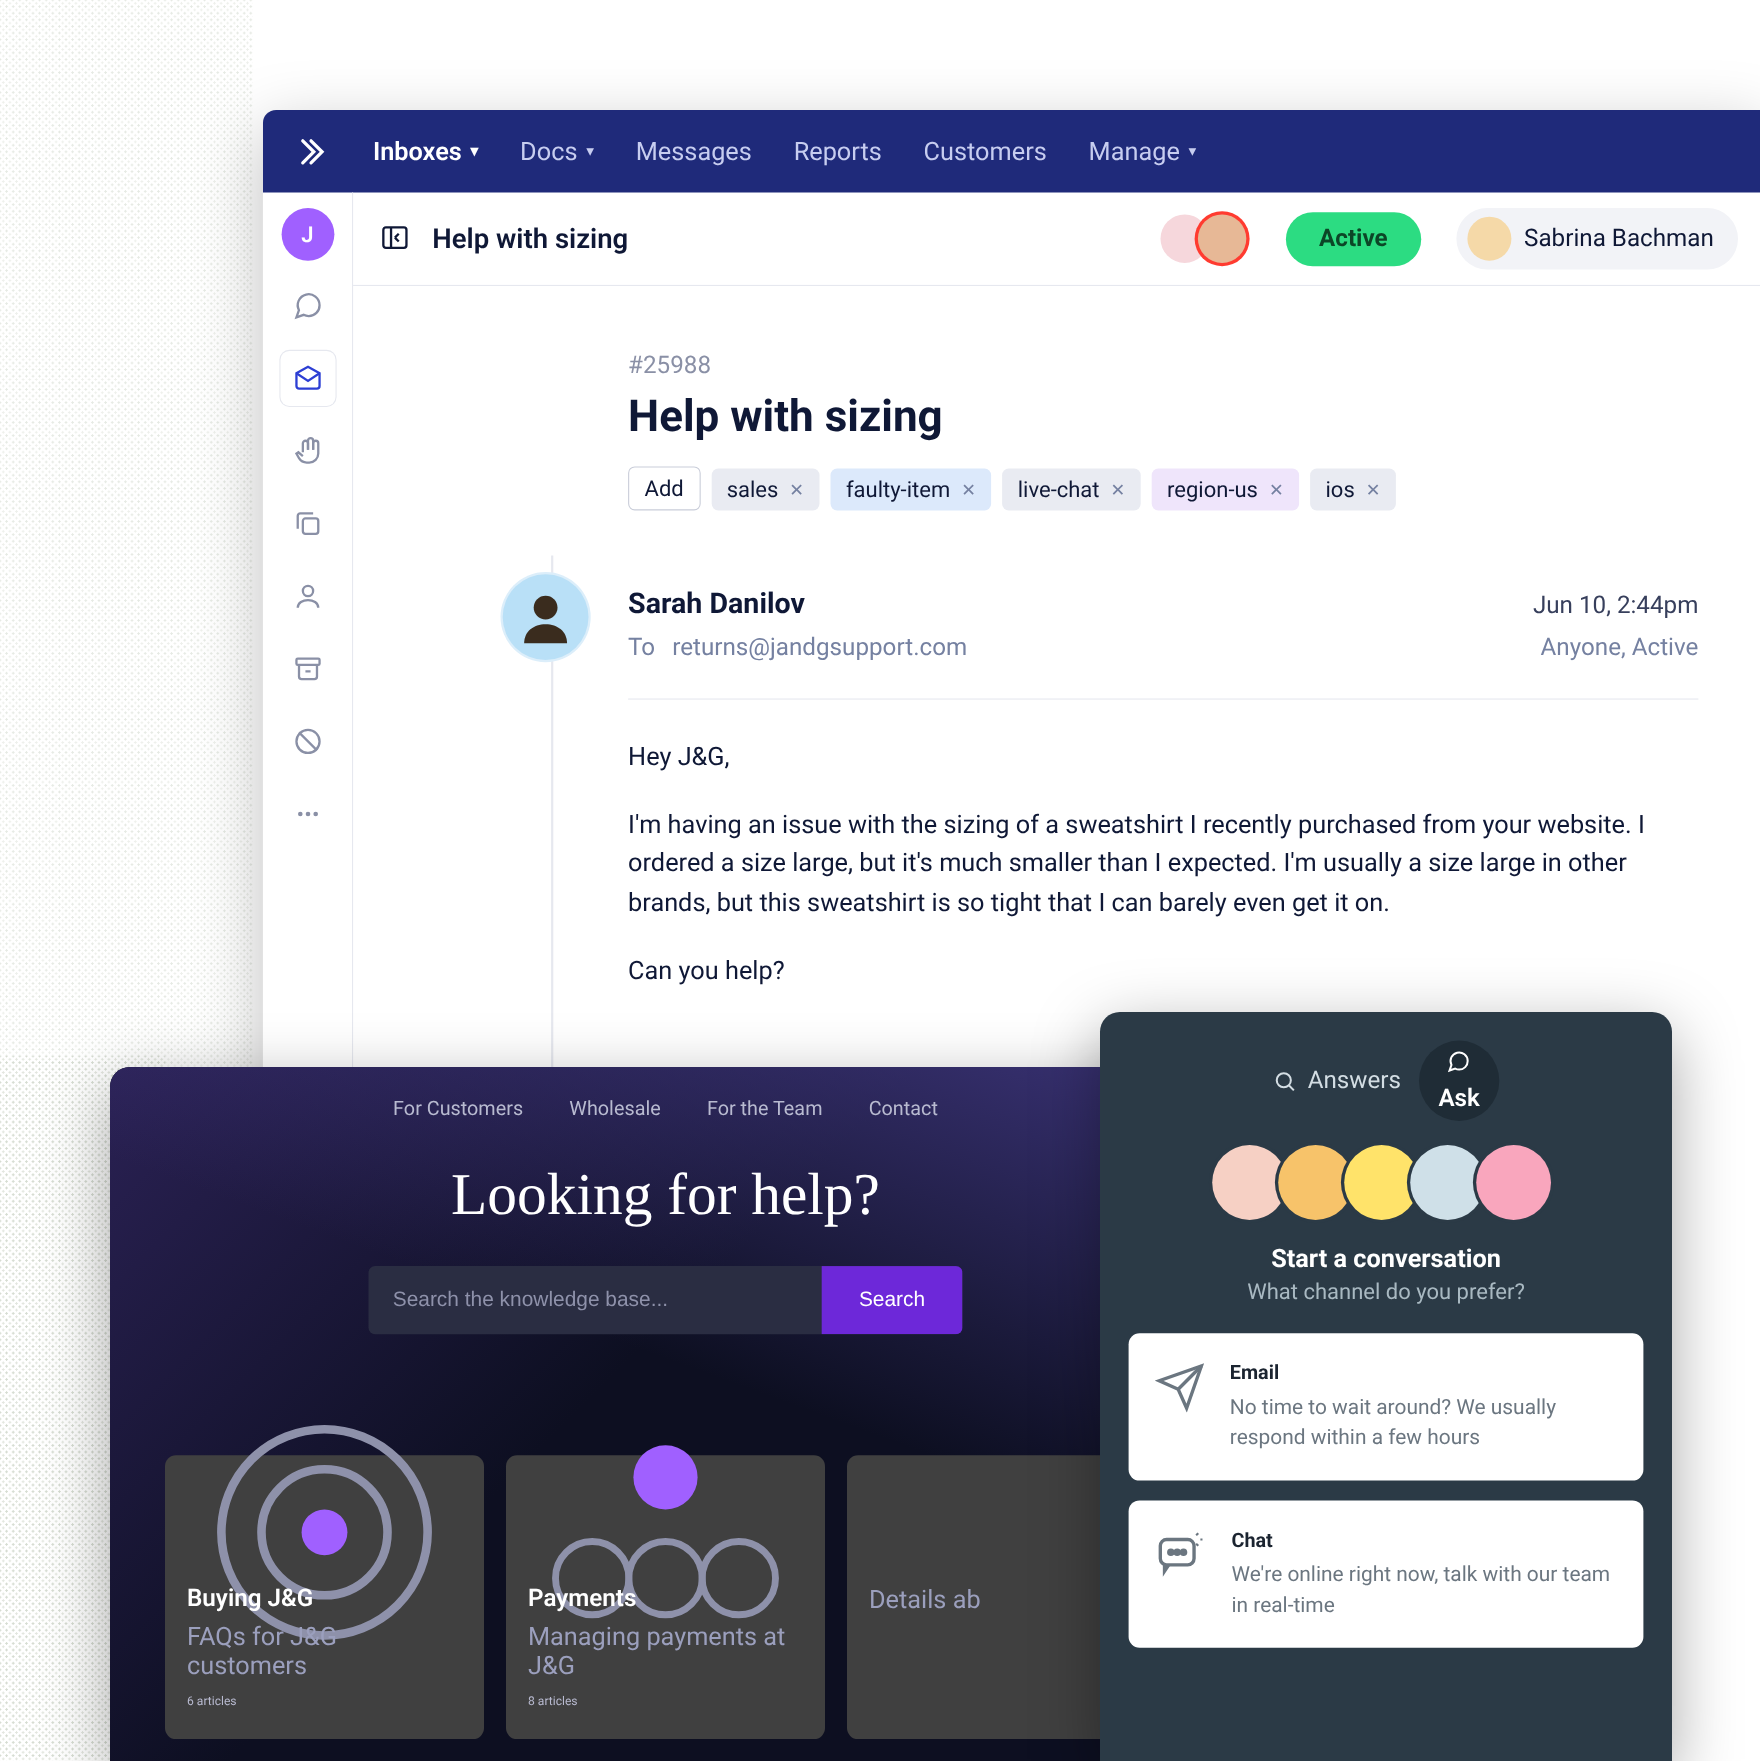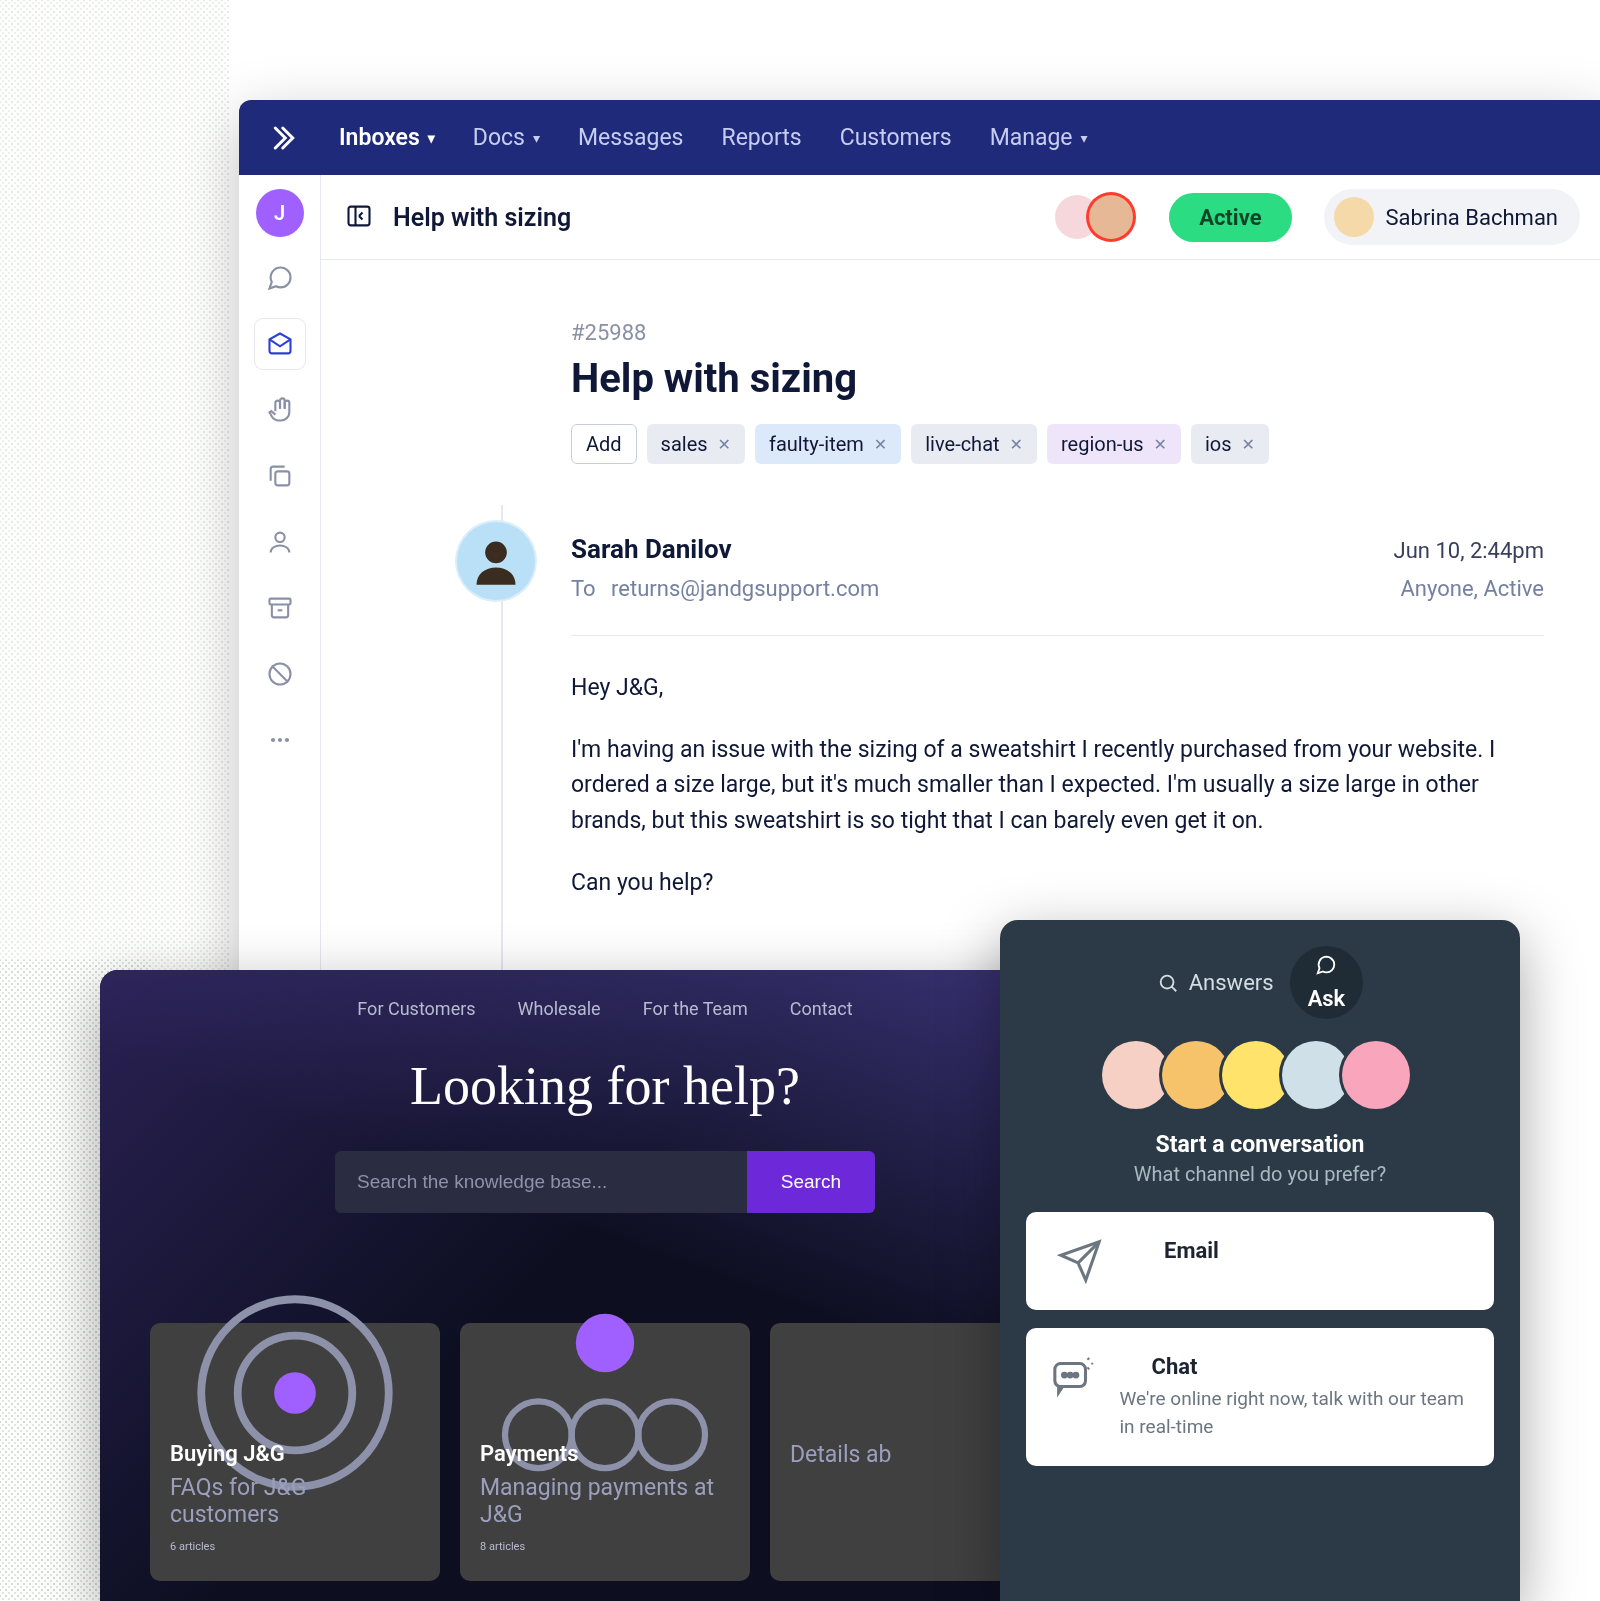--- a/index.html
+++ b/index.html
@@ -150,21 +150,21 @@
 }
 
 .hd-content {
   flex: 1;
   padding: 60px 60px 60px 250px;
   position: relative;
   overflow: hidden;
 }
 .ticket-id { color: #8a90a6; font-size: 22px; margin-bottom: 10px; }
 .ticket-title { font-size: 40px; font-weight: 700; color: #0f1836; margin-bottom: 22px; }
-.tag-row { display: flex; gap: 10px; flex-wrap: wrap; margin-bottom: 70px; }
+.tag-row { display: flex; gap: 10px; flex-wrap: wrap; margin-bottom: 70px; align-items: flex-end; }
 .tag, .add-tag {
   padding: 7px 14px;
   border-radius: 6px;
   font-size: 20px;
   display: flex; align-items: center; gap: 10px;
 }
 .add-tag { background: #fff; border: 1px solid #c9cdd9; color: #0f1836; }
 .tag { border: none; }
 .tag .xicon { color: #7581a1; font-size: 16px; }
 .tag.gray   { background: #e9ebf2; color: #0f1836; }
@@ -333,21 +333,21 @@
   display: flex; gap: 22px;
   margin-bottom: 18px;
   cursor: pointer;
 }
 .channel-card .ci {
   width: 60px;
   display: flex; align-items: flex-start; justify-content: center;
   color: #6b7680;
 }
 .channel-card .ci svg { width: 46px; height: 46px; }
-.channel-card h4 { font-size: 22px; font-weight: 700; color: #1b2430; margin-bottom: 6px; margin-left: 32px; }
+.channel-card h4 { font-size: 18px; font-weight: 700; color: #1b2430; margin-bottom: 6px; }
 .channel-card p { font-size: 19px; color: #6b7680; line-height: 1.45; }
 </style>
 </head>
 <body>
 
 <div class="canvas">
   <div class="noise"></div>
   <div class="noise2"></div>
 
   <div class="helpdesk">
@@ -595,20 +595,21 @@
 
     <div class="channel-card">
       <div class="ci">
         <svg viewBox="0 0 24 24" fill="none" stroke="currentColor" stroke-width="1.6">
             <path d="M22 2L11 13"></path>
             <path d="M22 2L15 22l-4-9-9-4 20-7z"></path>
           </svg>
       </div>
       <div>
         <h4>Email</h4>
+        <p>No time to wait around? We usually respond within a few hours</p>
       </div>
     </div>
 
     <div class="channel-card">
       <div class="ci">
         <svg viewBox="0 0 24 24" fill="none" stroke="currentColor" stroke-width="1.6">
             <rect x="2" y="5" width="16" height="12" rx="3"></rect>
             <path d="M6 17l-2 3v-3"></path>
             <circle cx="7" cy="11" r="1" fill="currentColor"></circle>
             <circle cx="10" cy="11" r="1" fill="currentColor"></circle>

